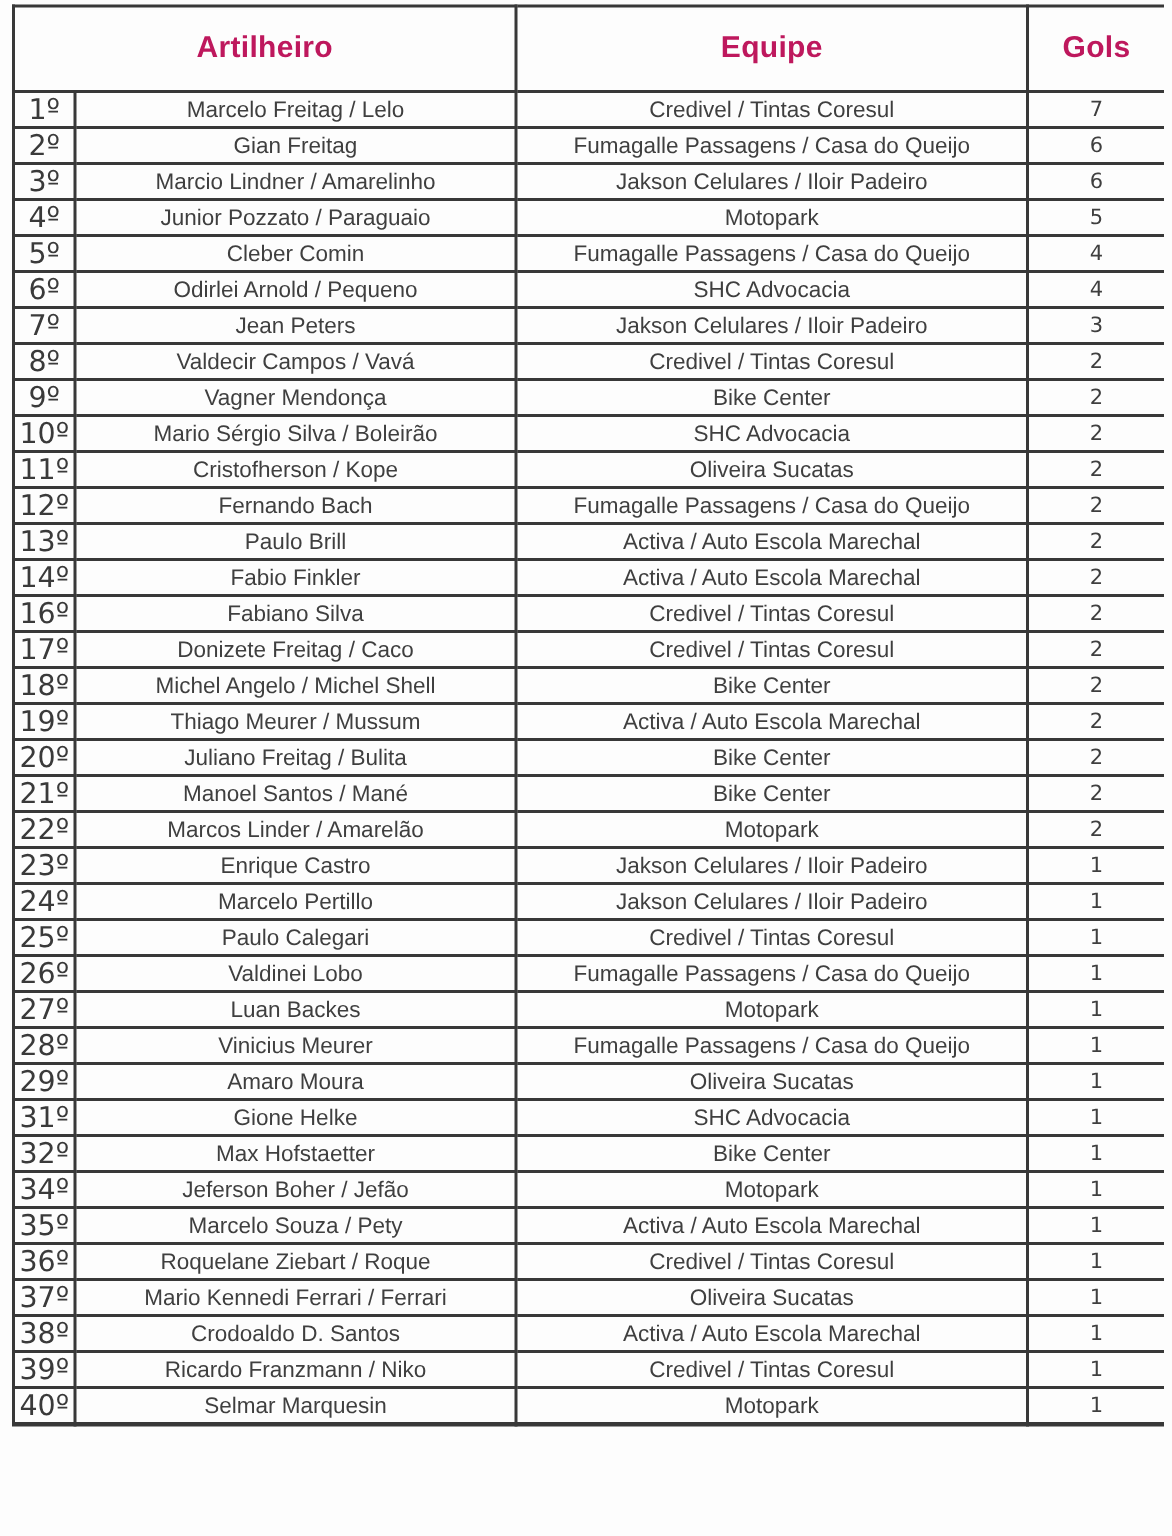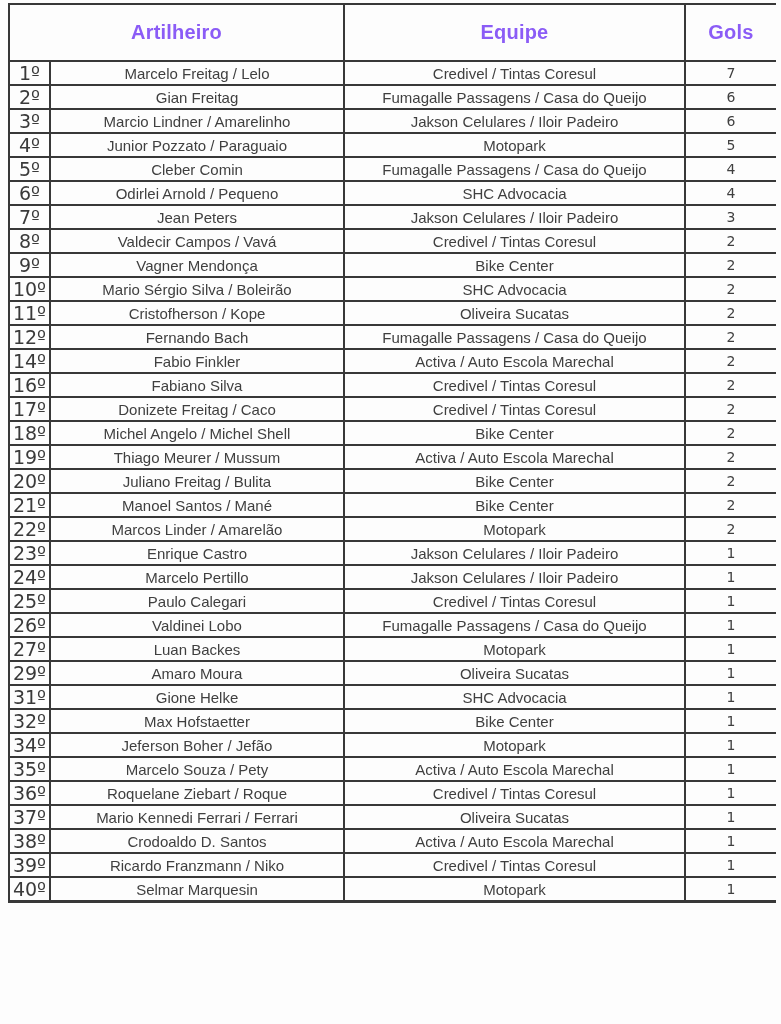--- a/index.html
+++ b/index.html
@@ -35,21 +35,21 @@
     white-space: nowrap;
     padding: 0 2px;
   }
   
   th:last-child, td:last-child { border-right: none; }
 
   thead th {
     height: 55px;
     font-size: 20px;
     font-weight: bold;
-    color: #8b5cf6;
+    color: #be185d;
     letter-spacing: 0.2px;
     border-bottom: 2px solid #383838;
   }
   tbody td {
     height: 20px;
     font-size: 15px;
     color: #3f3f3f;
   }
   tbody tr { height: 24px; }
   td.rank-cell {
@@ -159,20 +159,26 @@
     <td class="gols-cell">2</td>
   </tr>
 
   <tr>
     <td class="rank-cell">12º</td>
     <td class="player-cell">Fernando Bach</td>
     <td class="team-cell">Fumagalle Passagens / Casa do Queijo</td>
     <td class="gols-cell">2</td>
   </tr>
 
+  <tr>
+    <td class="rank-cell">13º</td>
+    <td class="player-cell">Paulo Brill</td>
+    <td class="team-cell">Activa / Auto Escola Marechal</td>
+    <td class="gols-cell">2</td>
+  </tr>
 
   <tr>
     <td class="rank-cell">14º</td>
     <td class="player-cell">Fabio Finkler</td>
     <td class="team-cell">Activa / Auto Escola Marechal</td>
     <td class="gols-cell">2</td>
   </tr>
 
 
   <tr>
@@ -252,20 +258,26 @@
     <td class="gols-cell">1</td>
   </tr>
 
   <tr>
     <td class="rank-cell">27º</td>
     <td class="player-cell">Luan Backes</td>
     <td class="team-cell">Motopark</td>
     <td class="gols-cell">1</td>
   </tr>
 
+  <tr>
+    <td class="rank-cell">28º</td>
+    <td class="player-cell">Vinicius Meurer</td>
+    <td class="team-cell">Fumagalle Passagens / Casa do Queijo</td>
+    <td class="gols-cell">1</td>
+  </tr>
 
   <tr>
     <td class="rank-cell">29º</td>
     <td class="player-cell">Amaro Moura</td>
     <td class="team-cell">Oliveira Sucatas</td>
     <td class="gols-cell">1</td>
   </tr>
 
 
   <tr>

